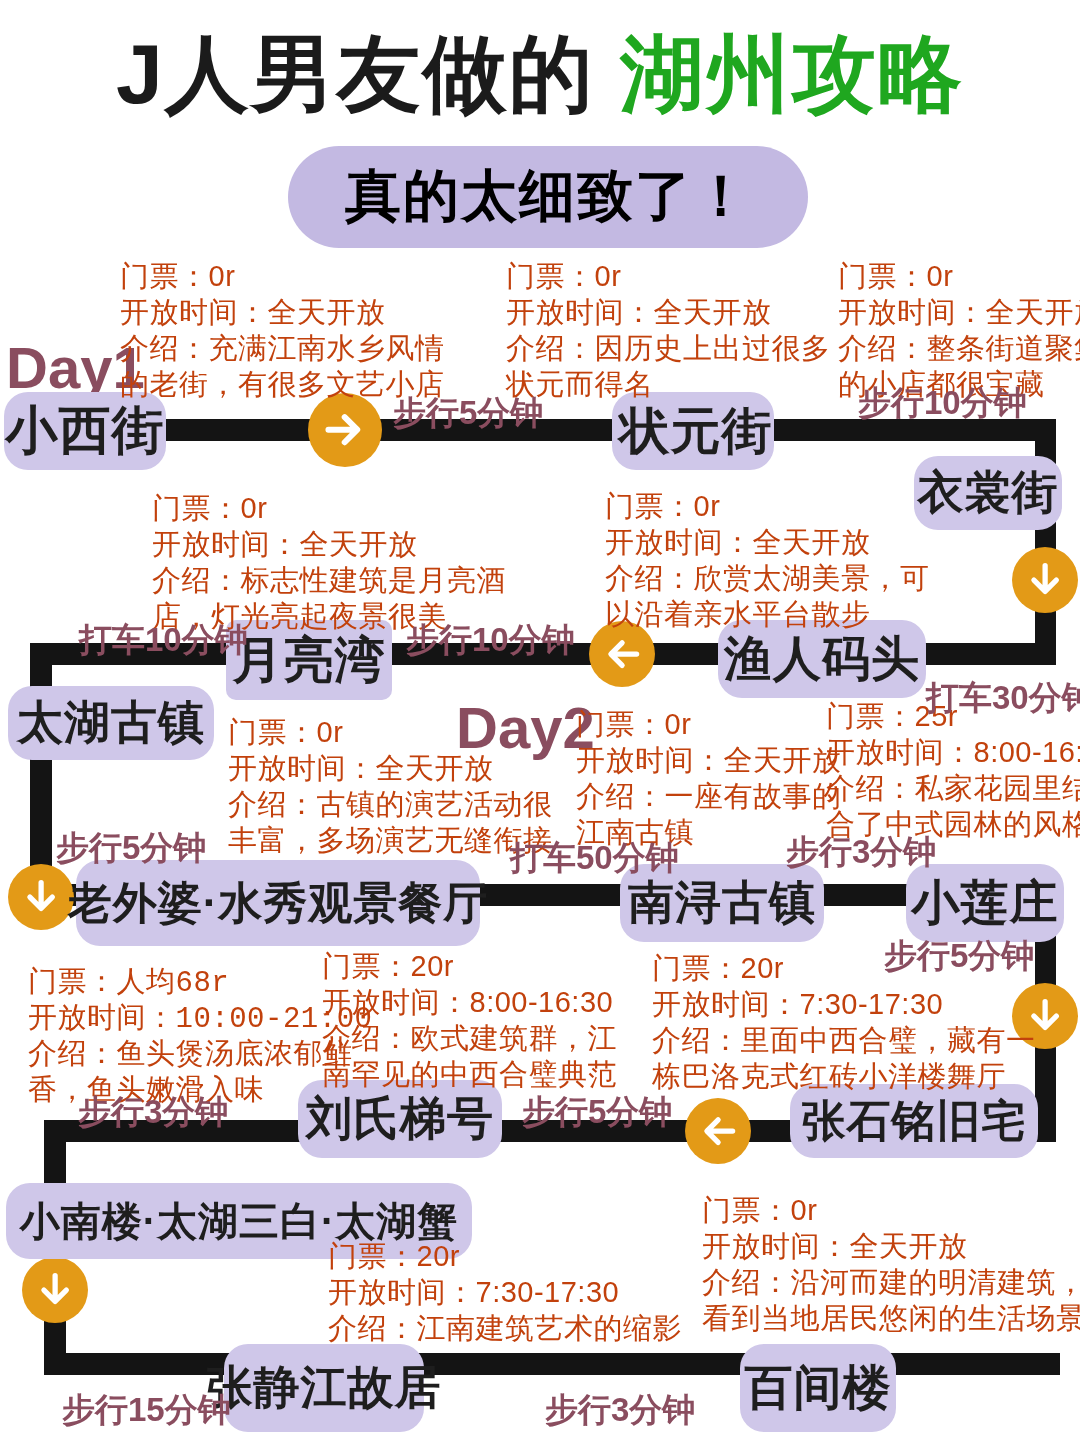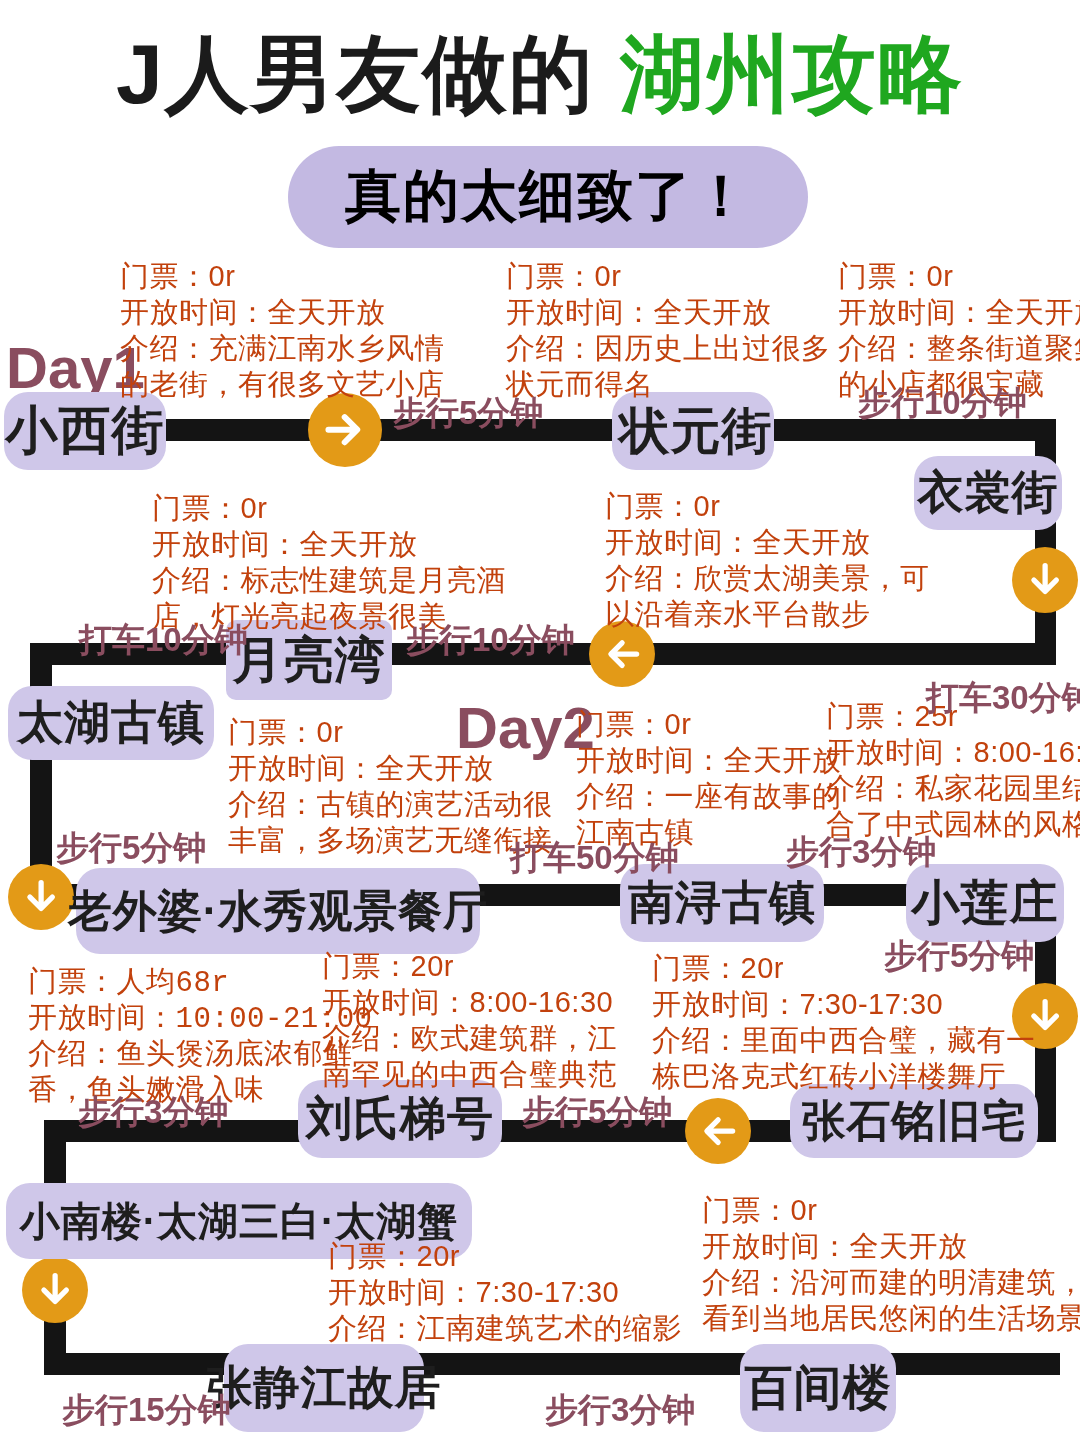--- a/index.html
+++ b/index.html
@@ -96,23 +96,24 @@
         <path d="M5 16h19M16 7.5l8.5 8.5-8.5 8.5" stroke="#ffffff" stroke-width="4" fill="none" stroke-linecap="round" stroke-linejoin="round"></path>
       </svg>
   </div>
 
   <div class="day" style="left:6px;top:334px;">Day1</div>
   <div class="day" style="left:456px;top:694px;">Day2</div>
 
   <div class="pill" style="left:4px;top:392px;width:162px;height:78px;font-size:52px;">小西街</div>
   <div class="pill" style="left:612px;top:392px;width:156px;height:78px;font-size:50px;padding-left:6px;">状元街</div>
   <div class="pill" style="left:914px;top:456px;width:148px;height:74px;font-size:46px;">衣裳街</div>
+  <div class="pill" style="left:718px;top:620px;width:208px;height:78px;font-size:48px;">渔人码头</div>
   <div class="pill" style="left:226px;top:620px;width:166px;height:80px;font-size:50px;border-radius:10px;">月亮湾</div>
   <div class="pill" style="left:8px;top:686px;width:206px;height:74px;font-size:46px;">太湖古镇</div>
-  <div class="pill" style="left:76px;top:860px;width:404px;height:86px;font-size:44px;margin-top:8px;">老外婆·水秀观景餐厅</div>
+  <div class="pill" style="left:76px;top:860px;width:404px;height:86px;font-size:44px;">老外婆·水秀观景餐厅</div>
   <div class="pill" style="left:620px;top:864px;width:204px;height:78px;font-size:46px;">南浔古镇</div>
   <div class="pill" style="left:906px;top:864px;width:158px;height:78px;font-size:48px;">小莲庄</div>
   <div class="pill" style="left:790px;top:1084px;width:248px;height:74px;font-size:44px;">张石铭旧宅</div>
   <div class="pill" style="left:298px;top:1080px;width:204px;height:78px;font-size:46px;">刘氏梯号</div>
   <div class="pill" style="left:6px;top:1183px;width:466px;height:76px;font-size:40px;">小南楼·太湖三白·太湖蟹</div>
   <div class="pill" style="left:224px;top:1344px;width:200px;height:88px;font-size:46px;">张静江故居</div>
   <div class="pill" style="left:740px;top:1344px;width:156px;height:88px;font-size:48px;">百间楼</div>
 
   <div class="info" style="left:120px;top:258px;width:360px;">门票：0r
 开放时间：全天开放

